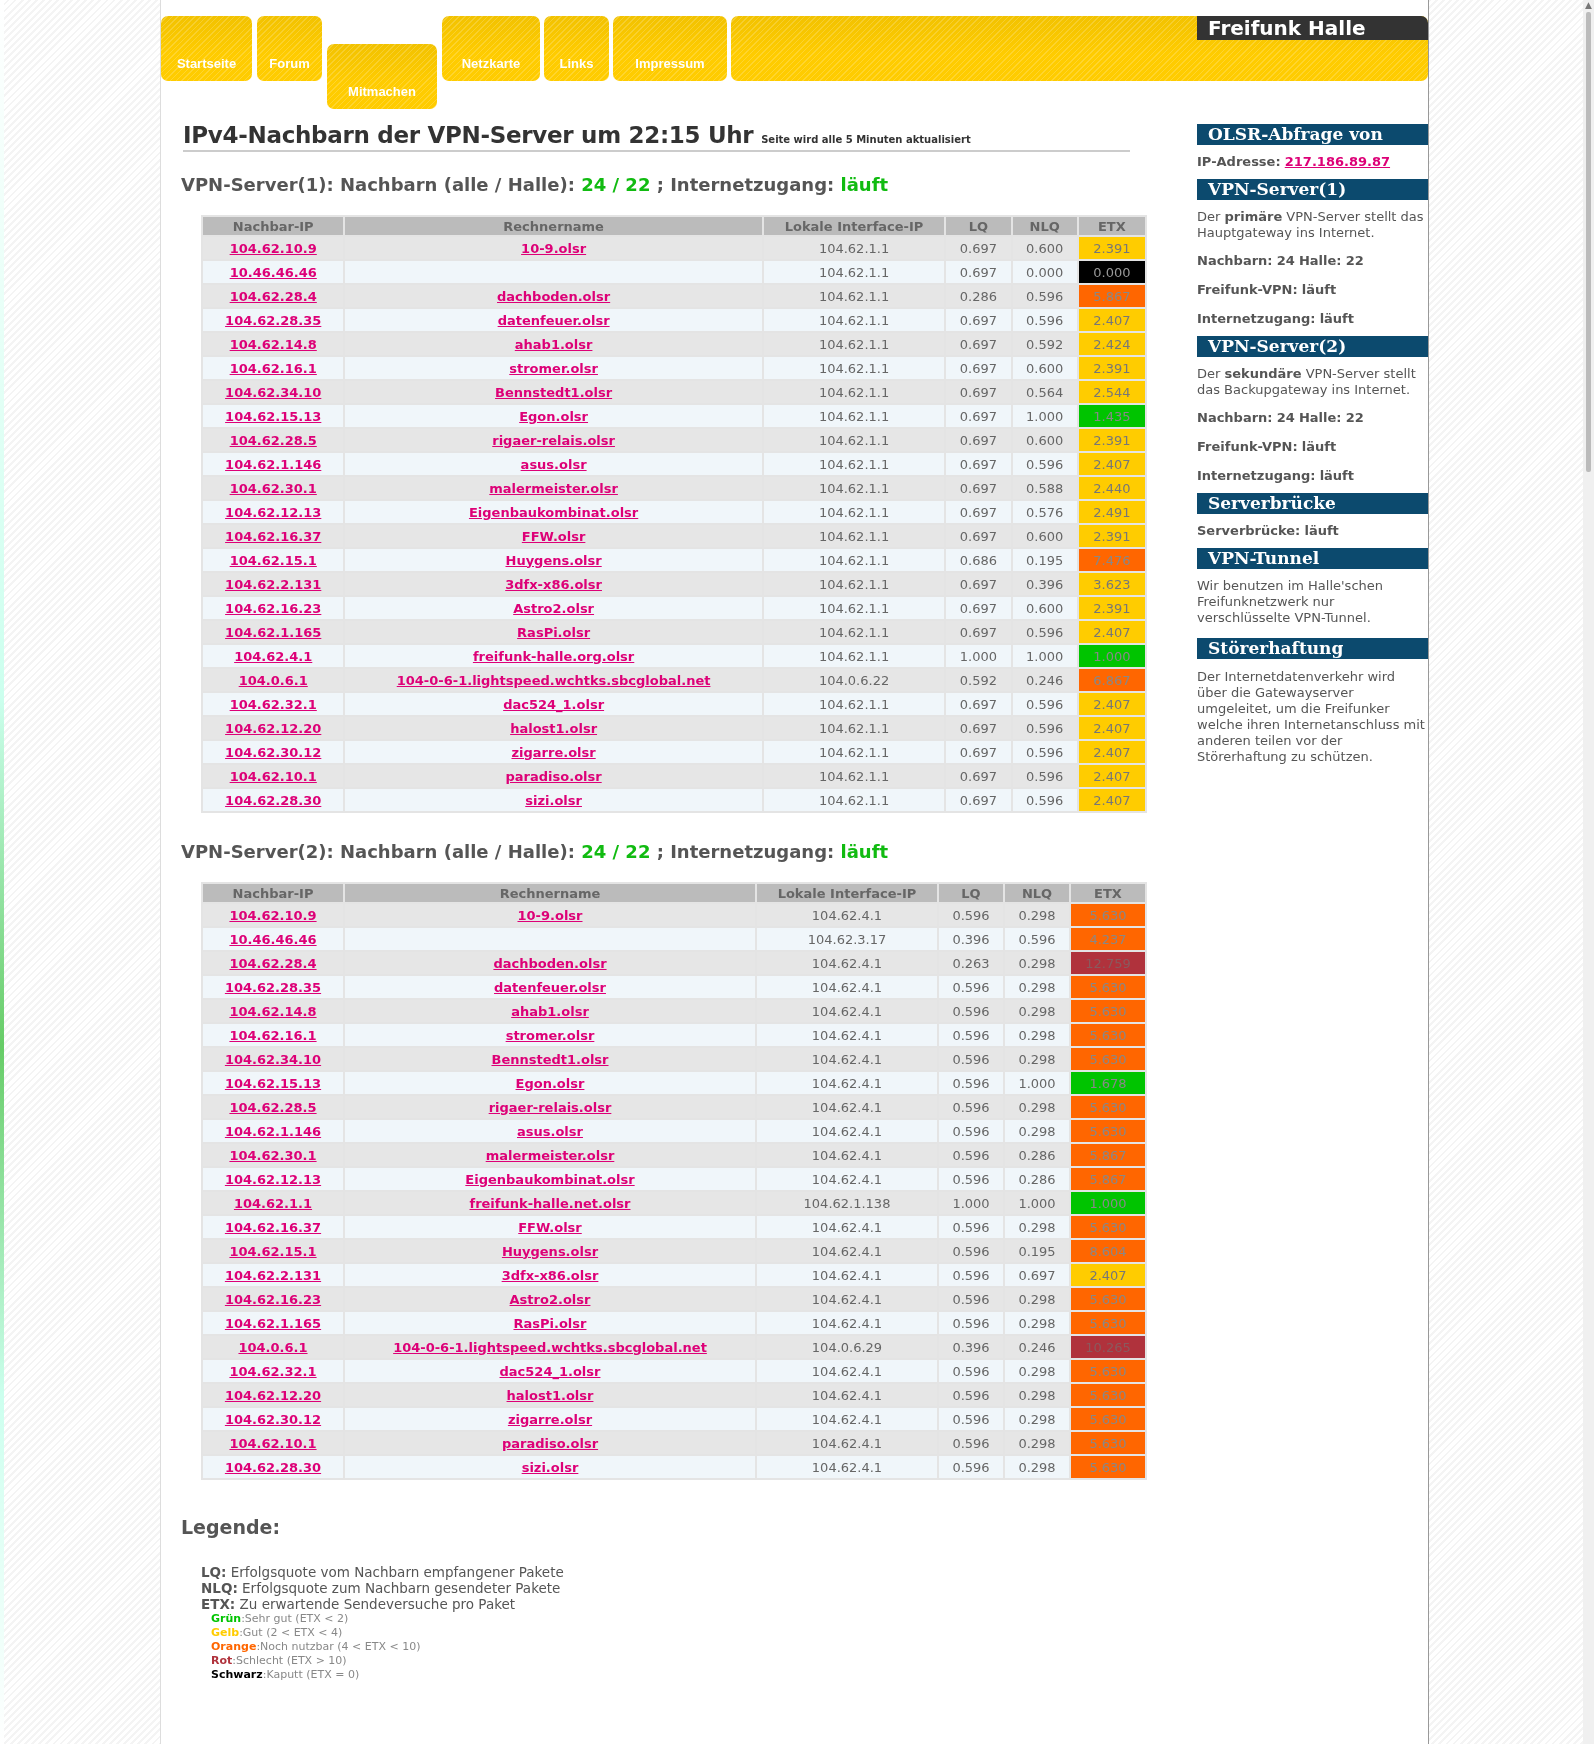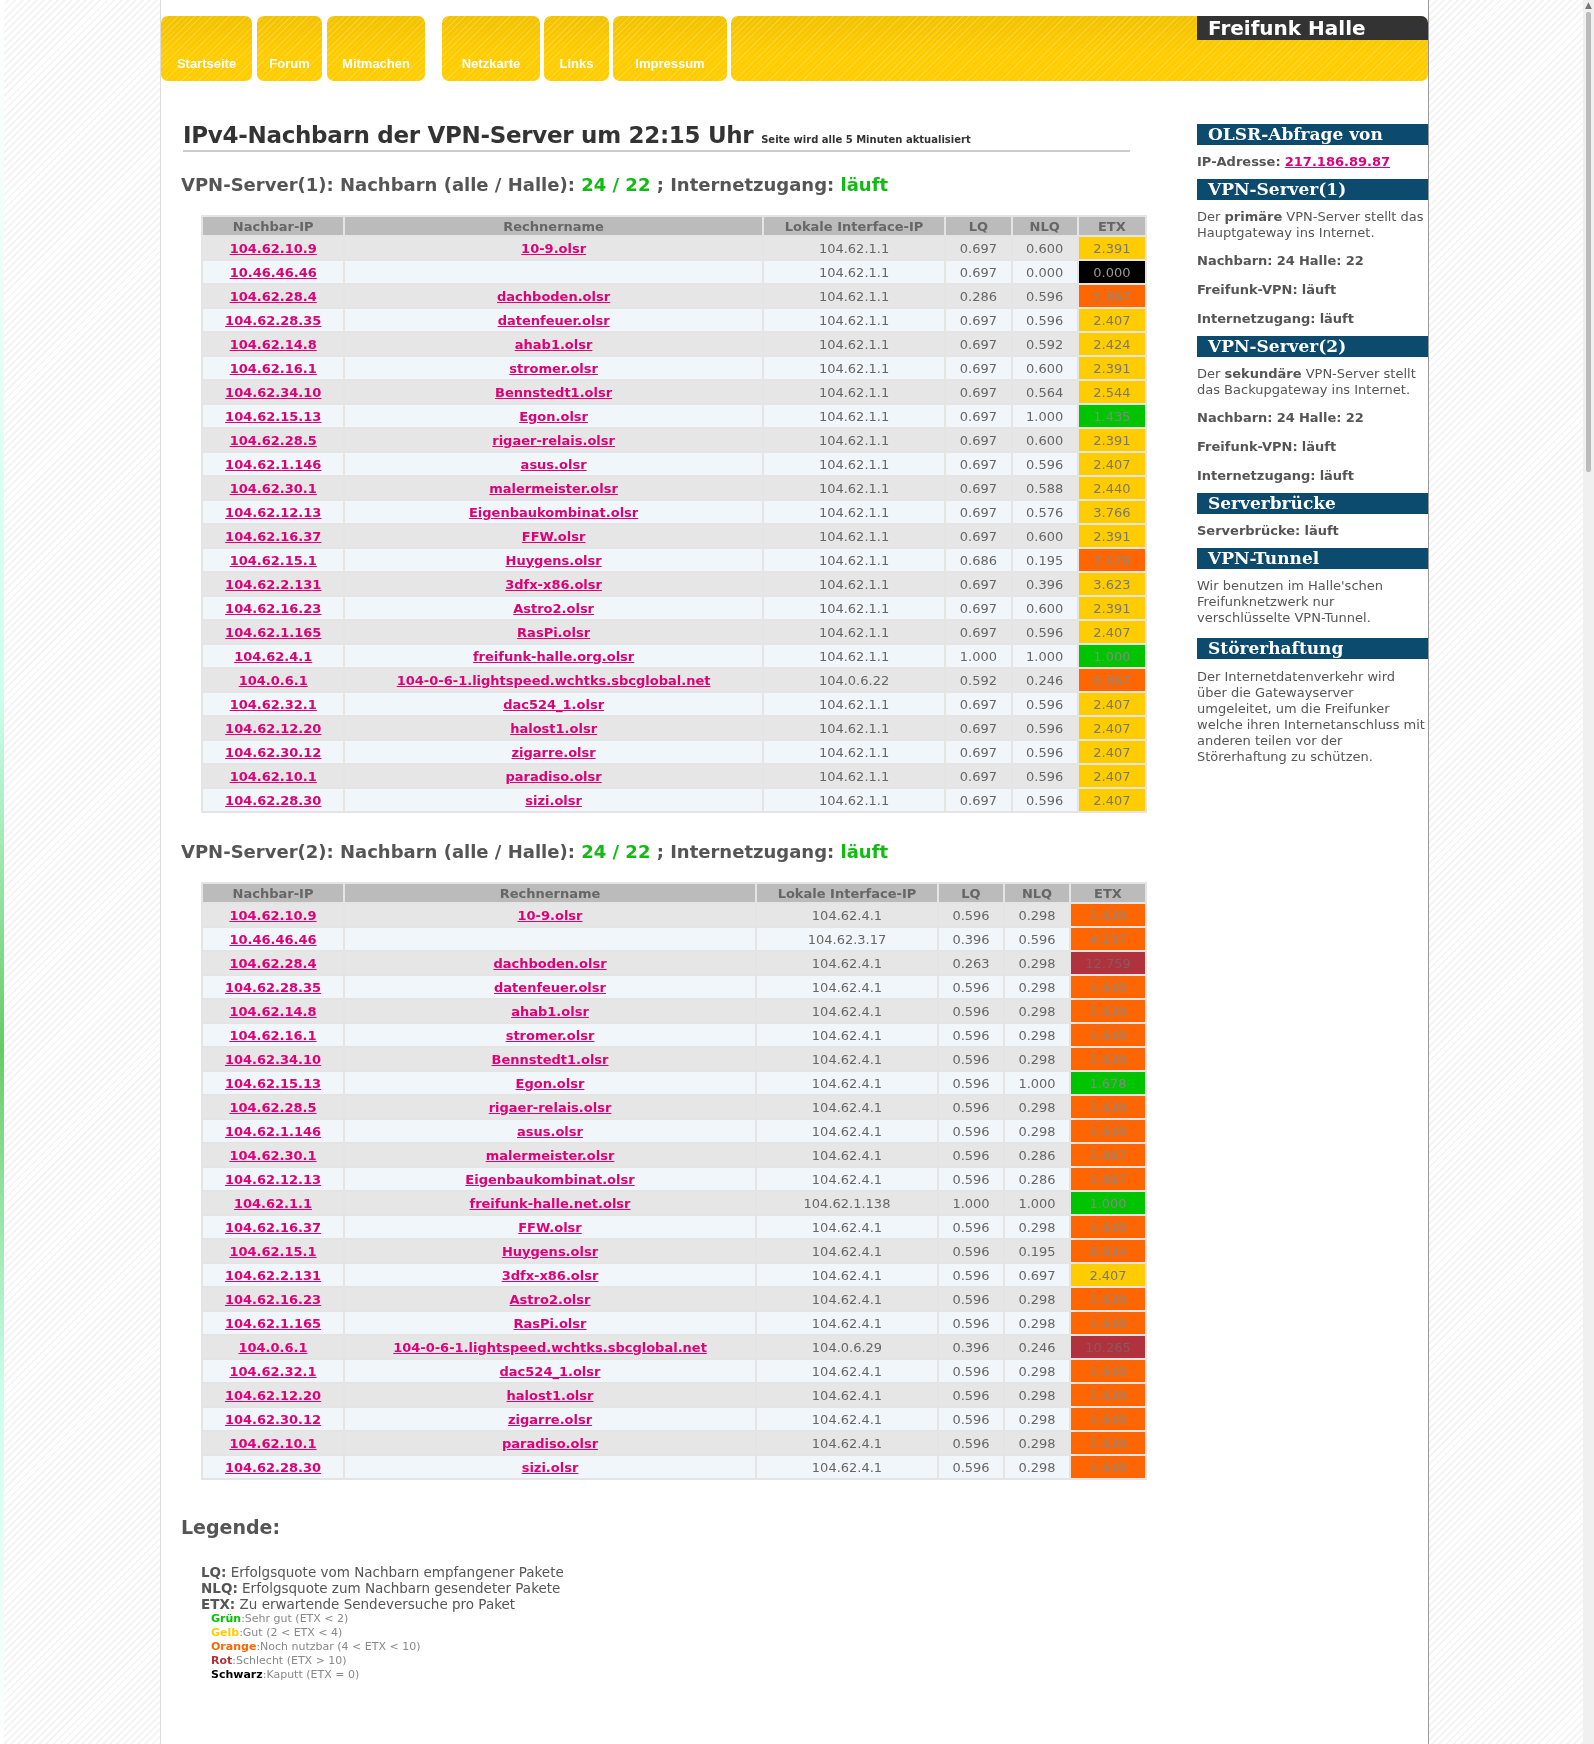--- a/index.html
+++ b/index.html
@@ -104,21 +104,21 @@
 </head>
 <body>
 
 <div class="leftbar"></div>
 
 <div class="page">
 
   <div class="nav">
     <div class="tab" style="left:0;width:91px;">Startseite</div>
     <div class="tab" style="left:96px;width:65px;">Forum</div>
-    <div class="tab" style="left:166px;width:98px;">Mitmachen</div>
+    <div class="tab" style="left:166px;width:110px;margin-top:28px;">Mitmachen</div>
     <div class="tab" style="left:281px;width:98px;">Netzkarte</div>
     <div class="tab" style="left:383px;width:65px;">Links</div>
     <div class="tab" style="left:452px;width:114px;">Impressum</div>
     <div class="tab-filler" style="left:570px;width:697px;"></div>
     <div class="brand">Freifunk Halle</div>
   </div>
 
   <div class="main">
     <h1>
       <span>IPv4-Nachbarn der VPN-Server um 22:15 Uhr</span>
@@ -235,21 +235,21 @@
               <td>0.697</td>
               <td>0.588</td>
               <td class="etx" style="background: rgb(255, 204, 0); color: rgb(119, 119, 119);">2.440</td>
             </tr>
             <tr class="even">
               <td><a href="#">104.62.12.13</a></td>
               <td><a href="#">Eigenbaukombinat.olsr</a></td>
               <td>104.62.1.1</td>
               <td>0.697</td>
               <td>0.576</td>
-              <td class="etx" style="background: rgb(255, 204, 0); color: rgb(119, 119, 119);">3.766</td>
+              <td class="etx" style="background: rgb(255, 204, 0); color: rgb(119, 119, 119);">2.491</td>
             </tr>
             <tr class="odd">
               <td><a href="#">104.62.16.37</a></td>
               <td><a href="#">FFW.olsr</a></td>
               <td>104.62.1.1</td>
               <td>0.697</td>
               <td>0.600</td>
               <td class="etx" style="background: rgb(255, 204, 0); color: rgb(119, 119, 119);">2.391</td>
             </tr>
             <tr class="even">

